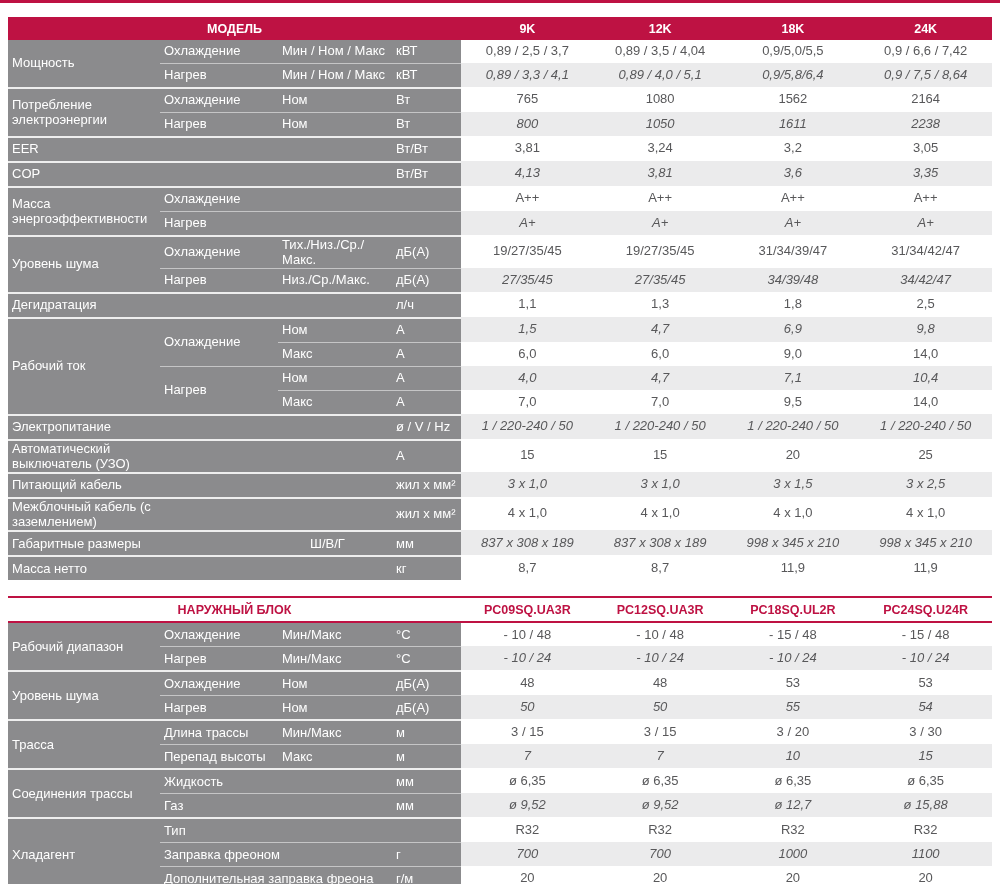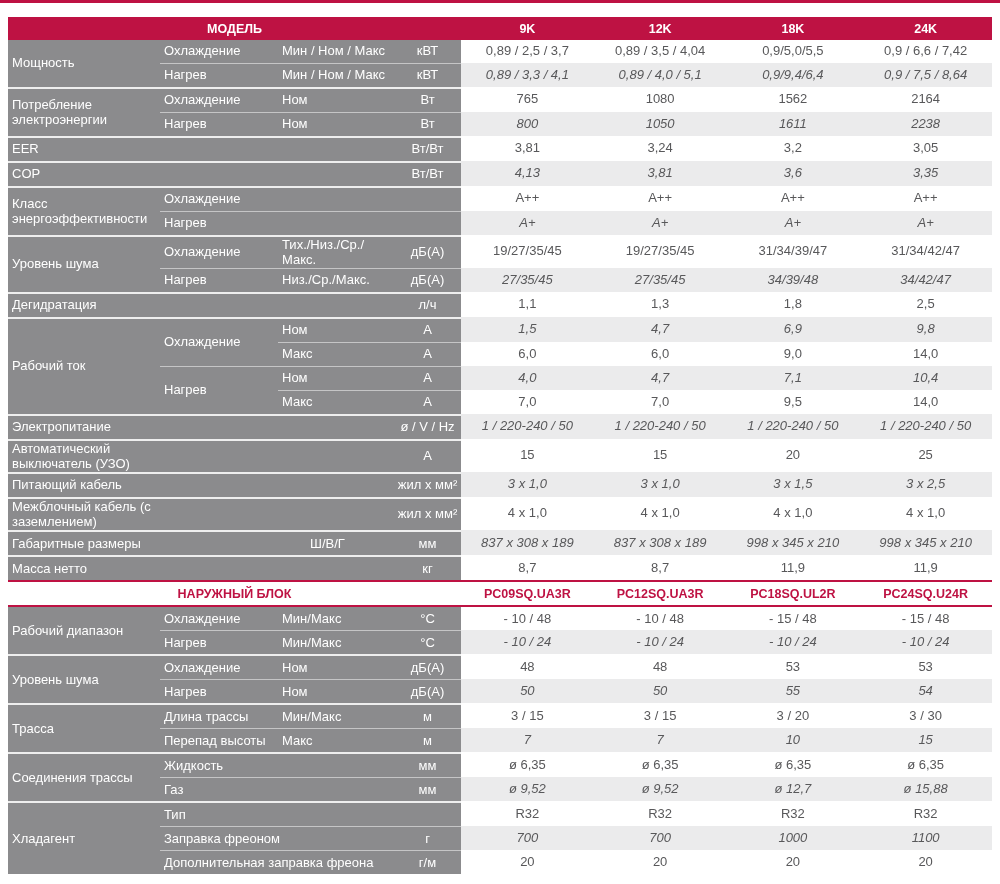--- a/index.html
+++ b/index.html
@@ -20,21 +20,21 @@
   .model-bar td{background:#be1243;color:#ffffff;text-align:center;}
   .section-head td{background:#ffffff;color:#be1243;text-align:center;border-bottom:2px solid #be1243;}
   .outdoor-head .section-head td{border-top:2px solid #be1243;}
 
   
   .spec td{height:21px;vertical-align:middle;font-size:13px;line-height:1.12;padding:1px 4px;}
   .spec td.lt{background:#8b8b8d;color:#ffffff;border-top:1px solid rgba(255,255,255,0.5);}
   .spec td.gsep{border-top:2px solid rgba(255,255,255,0.85);}
   .spec td.nb{border-top:none;}
   .spec td.cg .wraplim{display:inline-block;max-width:158px;}
-  .spec td.cu{padding-left:2px;padding-right:2px;text-align:center;}
+  .spec td.cu{padding-left:2px;padding-right:2px;}
   .spec td.d-ind{padding-left:32px;}
   .spec td.val{background:#ffffff;color:#58585a;text-align:center;}
   .spec td.val.alt{background:#ebebec;font-style:italic;}
 </style>
 </head>
 <body>
 
 <div class="top-line"></div>
 
 <div class="content">
@@ -82,21 +82,21 @@
           <td class="val">0,89 / 3,5 / 4,04</td>
           <td class="val">0,9/5,0/5,5</td>
           <td class="val">0,9 / 6,6 / 7,42</td>
         </tr>
         <tr>
           <td class="lt cs">Нагрев</td>
           <td class="lt cd">Мин / Ном / Макс</td>
           <td class="lt cu">кВТ</td>
           <td class="val alt">0,89 / 3,3 / 4,1</td>
           <td class="val alt">0,89 / 4,0 / 5,1</td>
-          <td class="val alt">0,9/9,4/6,4</td>
+          <td class="val alt">0,9/5,8/6,4</td>
           <td class="val alt">0,9 / 7,5 / 8,64</td>
         </tr>
         <tr>
           <td class="lt cg gsep" rowspan="2"><span class="wraplim">Потребление электроэнергии</span></td>
           <td class="lt cs gsep">Охлаждение</td>
           <td class="lt cd gsep">Ном</td>
           <td class="lt cu gsep">Вт</td>
           <td class="val">765</td>
           <td class="val">1080</td>
           <td class="val">1562</td>
@@ -121,21 +121,21 @@
         </tr>
         <tr>
           <td class="lt cg gsep" colspan="3"><span class="wraplim">COP</span></td>
           <td class="lt cu gsep">Вт/Вт</td>
           <td class="val alt">4,13</td>
           <td class="val alt">3,81</td>
           <td class="val alt">3,6</td>
           <td class="val alt">3,35</td>
         </tr>
         <tr>
-          <td class="lt cg gsep" rowspan="2"><span class="wraplim">Класс энергоэффективности</span></td>
+          <td class="lt cg gsep" rowspan="2"><span class="wraplim">Масса энергоэффективности</span></td>
           <td class="lt cs gsep" colspan="3">Охлаждение</td>
           <td class="val">A++</td>
           <td class="val">A++</td>
           <td class="val">A++</td>
           <td class="val">A++</td>
         </tr>
         <tr>
           <td class="lt cs" colspan="3">Нагрев</td>
           <td class="val alt">A+</td>
           <td class="val alt">A+</td>
@@ -249,21 +249,21 @@
           <td class="lt cg gsep" colspan="3"><span class="wraplim">Масса нетто</span></td>
           <td class="lt cu gsep">кг</td>
           <td class="val">8,7</td>
           <td class="val">8,7</td>
           <td class="val">11,9</td>
           <td class="val">11,9</td>
         </tr>
       </tbody>
   </table>
 
-  <table class="head-table outdoor-head" style="margin-top:0">
+  <table class="head-table outdoor-head" style="margin-top:16px">
     <colgroup>
         <col class="c1">
         <col class="c2">
         <col class="c3">
         <col class="c4">
         <col class="cv">
         <col class="cv">
         <col class="cv">
         <col class="cv">
       </colgroup>

